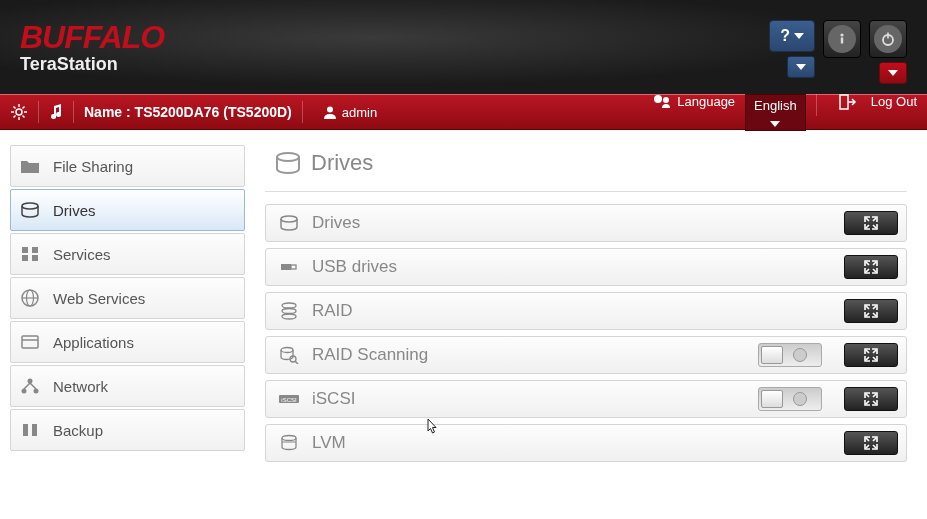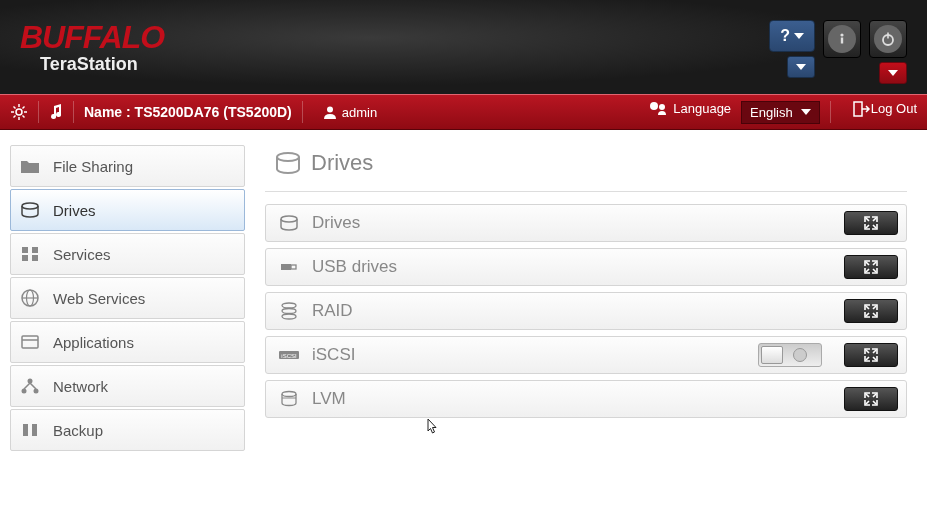--- a/index.html
+++ b/index.html
@@ -9,21 +9,21 @@
   height: 94px;
   background: #1a1a1a;
   background: radial-gradient(ellipse at 40% 40%, #3a3a3a 0%, #1a1a1a 60%);
   position: relative;
   display: flex;
   align-items: center;
   padding: 0 20px;
 }
 .brand { color: #fff; }
 .brand-logo { color: #c20e1a; font-size: 32px; font-weight: 900; font-style: italic; letter-spacing: -1px; }
-.brand-sub { font-size: 18px; color: #eee; font-weight: 600; margin-top: -2px; margin-left: 20px; }
+.brand-sub { font-size: 18px; color: #eee; font-weight: 600; margin-top: -2px; }
 
 .top-right { position: absolute; right: 20px; top: 20px; display: flex; gap: 8px; }
 .hdr-btn {
   background: linear-gradient(#3b5e8f, #2a4770);
   border: 1px solid #1a2f4a;
   border-radius: 4px;
   color: #fff;
   padding: 6px 10px;
   display: flex;
   align-items: center;
@@ -62,22 +62,23 @@
 .rb-right { margin-left: auto; display: flex; align-items: flex-start; gap: 10px; }
 .lang-select {
   background: #6a0710;
   border: 1px solid #4a0208;
   color: #fff;
   padding: 3px 8px;
   display: flex;
   align-items: center;
   gap: 8px;
   cursor: pointer;
-}
-.logout { display: flex; align-items: center; gap: 0; cursor: pointer; padding-left: 12px; }
+  flex-direction: column;
+}
+.logout { display: flex; align-items: center; gap: 14px; cursor: pointer; padding-left: 12px; }
 
 .body-area { display: flex; height: calc(519px - 105px - 36px); padding: 15px 10px 0 10px; gap: 20px; }
 .sidebar { width: 235px; }
 .sb-item {
   height: 42px;
   display: flex;
   align-items: center;
   gap: 12px;
   padding: 0 8px;
   margin-bottom: 2px;
@@ -372,20 +373,41 @@
           <span class="row-label">RAID</span>
           <div class="expand-btn">
             <svg width="14" height="14" viewBox="0 0 14 14">
               <path d="M1 6 L1 1 L6 1 M8 1 L13 1 L13 6 M13 8 L13 13 L8 13 M6 13 L1 13 L1 8" stroke="#fff" stroke-width="1.6" fill="none"></path>
               <path d="M2 2 L5 5 M12 2 L9 5 M12 12 L9 9 M2 12 L5 9" stroke="#fff" stroke-width="1.6"></path>
             </svg>
           </div>
         </div>
         <div class="row">
           <span class="row-icon">
+            <svg width="20" height="18" viewBox="0 0 20 18">
+              <ellipse cx="8" cy="4" rx="6" ry="2.5" fill="none" stroke="currentColor" stroke-width="1.3"></ellipse>
+              <path d="M2 4 L2 11 A6 2.5 0 0 0 14 11 L14 4" fill="none" stroke="currentColor" stroke-width="1.3"></path>
+              <circle cx="14" cy="13" r="3" fill="none" stroke="currentColor" stroke-width="1.3"></circle>
+              <line x1="16" y1="15" x2="19" y2="18" stroke="currentColor" stroke-width="1.5"></line>
+            </svg>
+          </span>
+          <span class="row-label">RAID Scanning</span>
+          <div class="toggle">
+            <div class="toggle-knob"></div>
+            <div class="toggle-circle"></div>
+          </div>
+          <div class="expand-btn">
+            <svg width="14" height="14" viewBox="0 0 14 14">
+              <path d="M1 6 L1 1 L6 1 M8 1 L13 1 L13 6 M13 8 L13 13 L8 13 M6 13 L1 13 L1 8" stroke="#fff" stroke-width="1.6" fill="none"></path>
+              <path d="M2 2 L5 5 M12 2 L9 5 M12 12 L9 9 M2 12 L5 9" stroke="#fff" stroke-width="1.6"></path>
+            </svg>
+          </div>
+        </div>
+        <div class="row">
+          <span class="row-icon">
             <svg width="22" height="14" viewBox="0 0 22 14">
               <rect x="1" y="3" width="20" height="8" rx="1" fill="currentColor"></rect>
               <text x="11" y="9.5" font-size="6" fill="#fff" text-anchor="middle" font-family="Arial">iSCSI</text>
             </svg>
           </span>
           <span class="row-label">iSCSI</span>
           <div class="toggle">
             <div class="toggle-knob"></div>
             <div class="toggle-circle"></div>
           </div>

